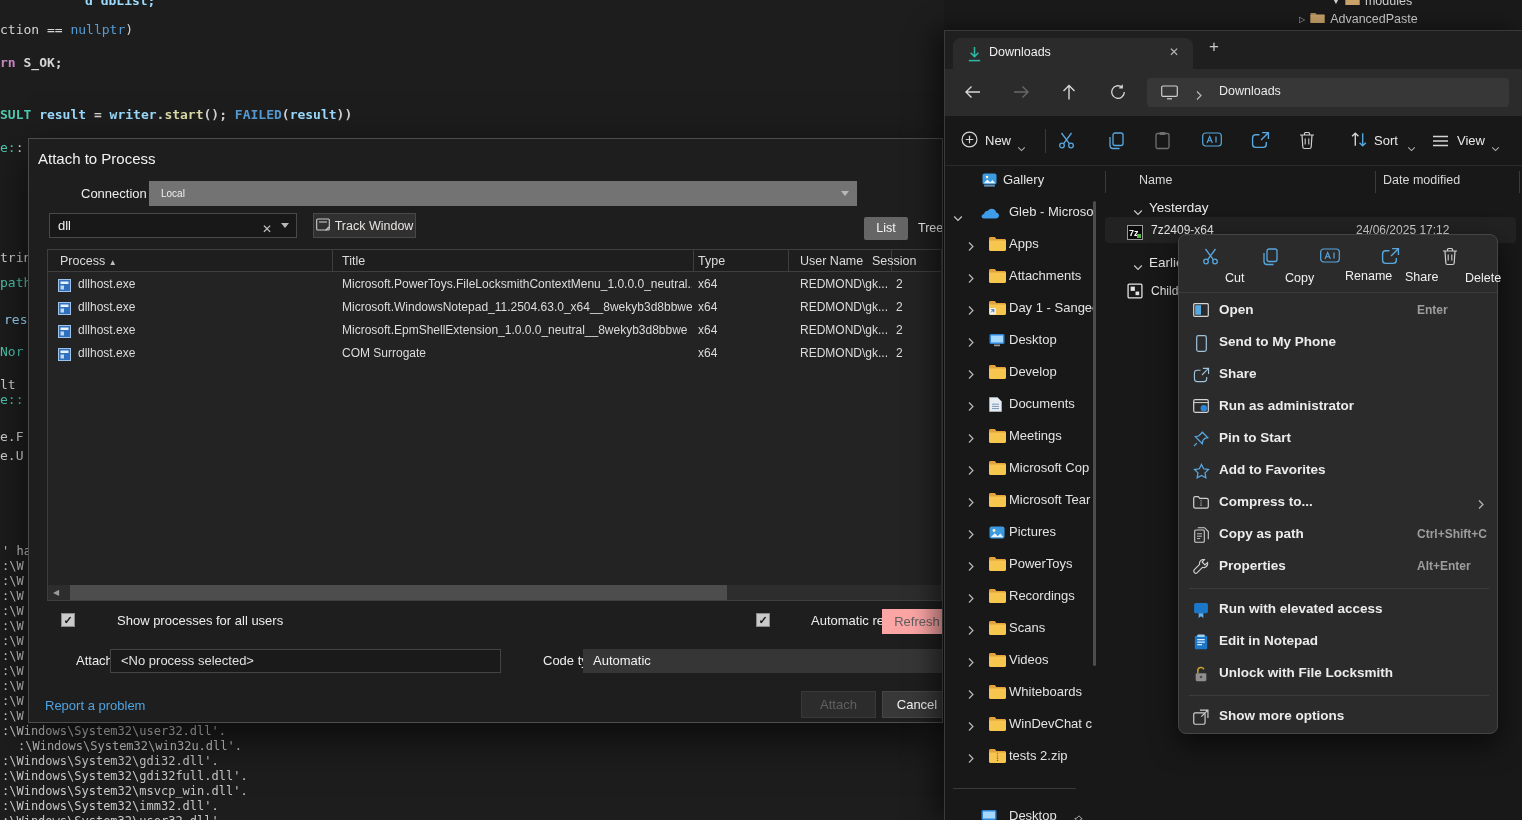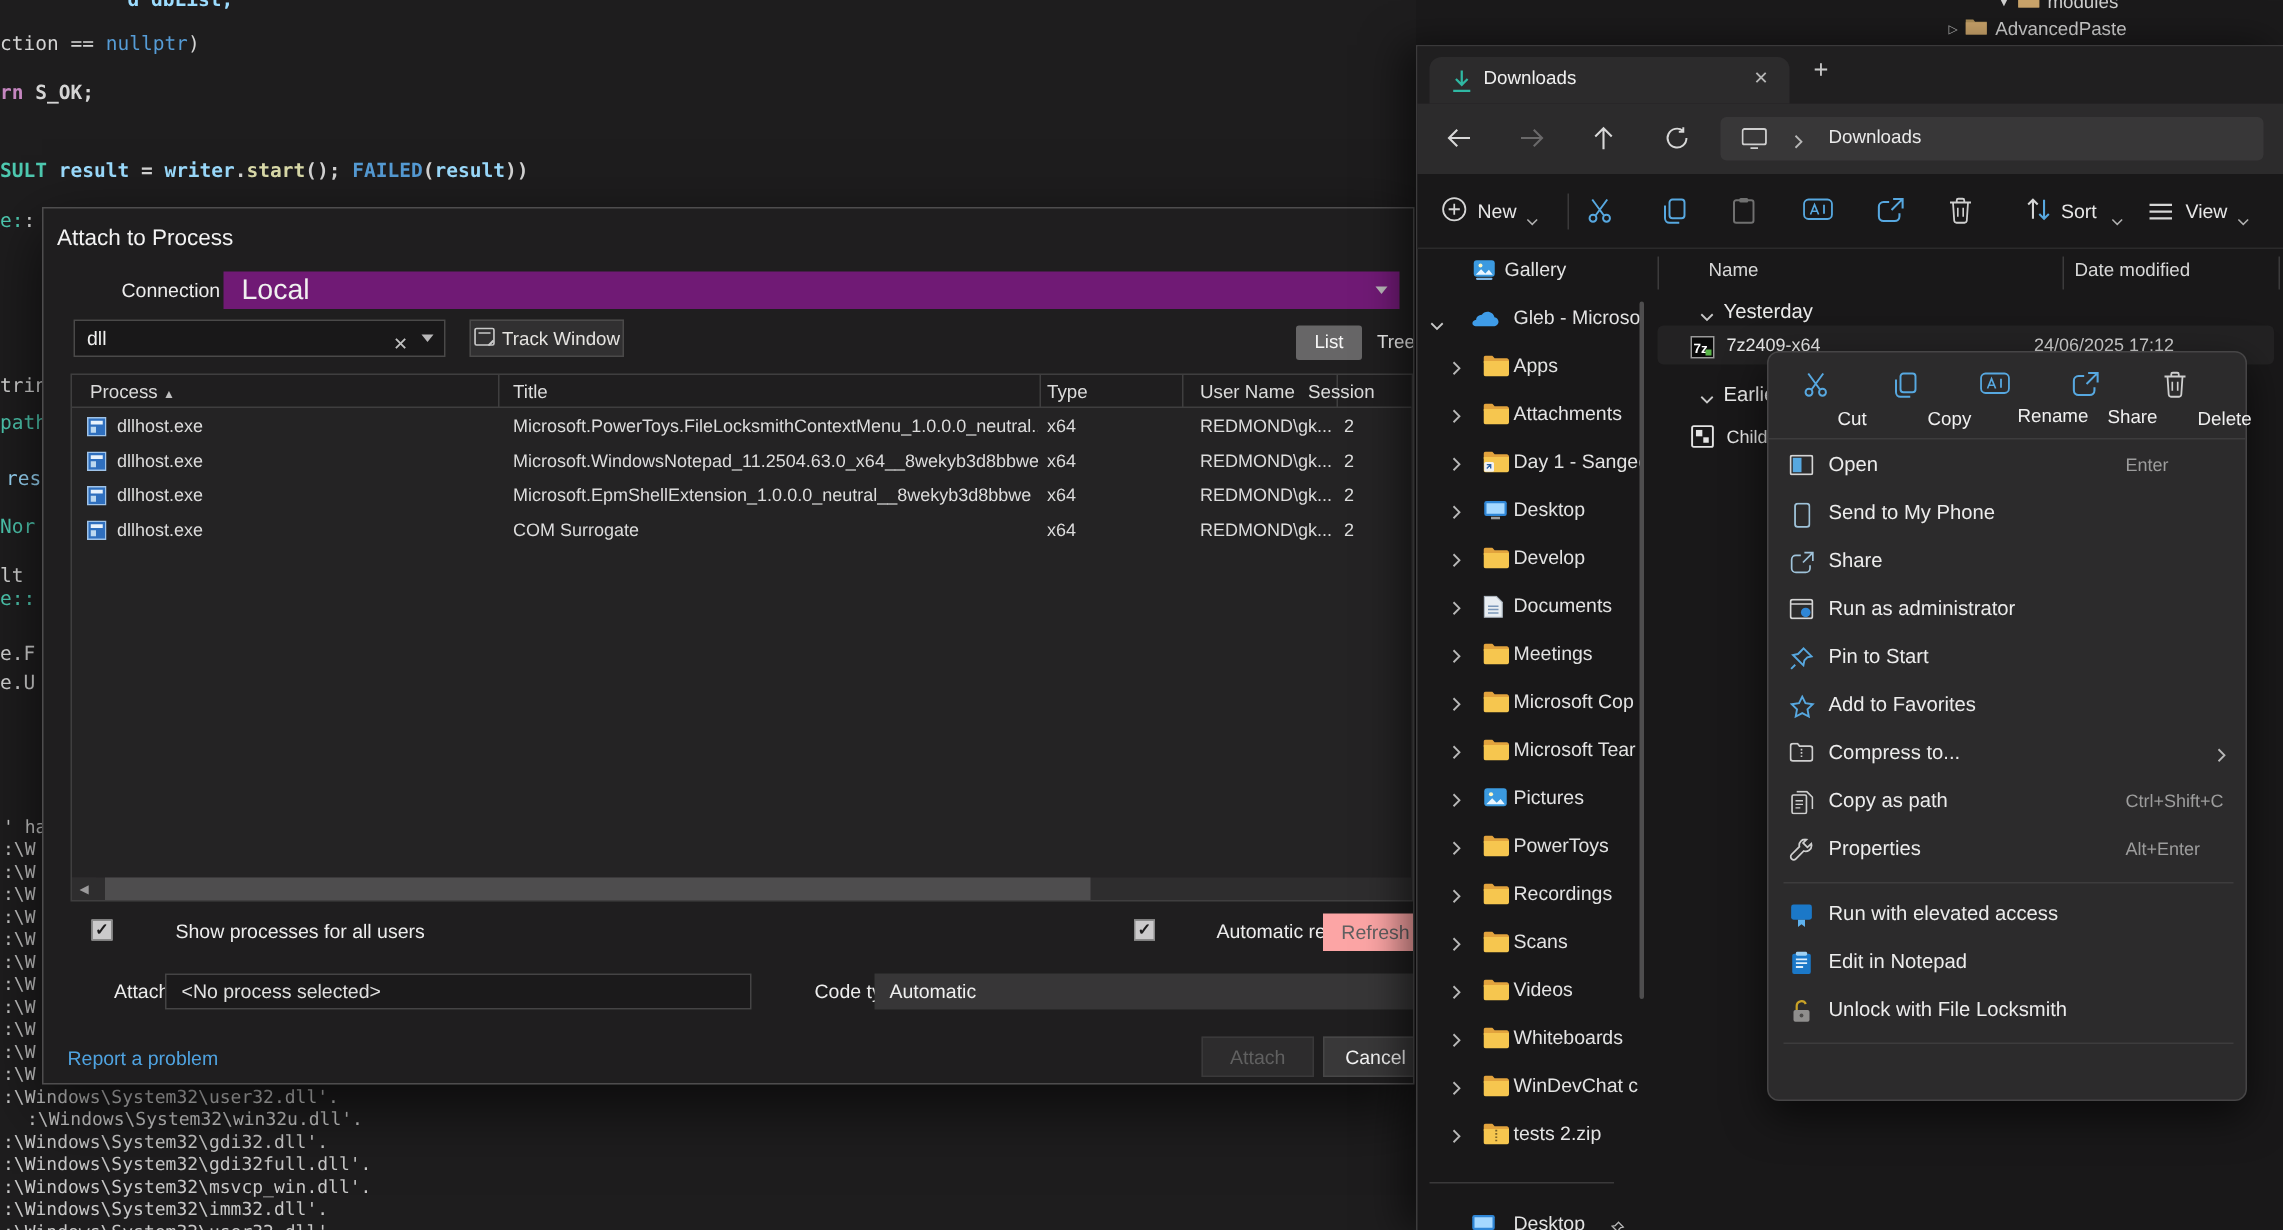--- a/index.html
+++ b/index.html
@@ -5,21 +5,21 @@
   * { margin:0; padding:0; box-sizing:border-box; }
   html,body { width:1522px; height:820px; overflow:hidden; background:#1e1d1e; font-family:"Liberation Sans",sans-serif; }
   #stage { position:relative; width:1522px; height:820px; }
   .code-line { position:absolute; font-family:"DejaVu Sans Mono",monospace; font-size:13px; white-space:pre; }
   .log-line { position:absolute; left:2px; font-family:"DejaVu Sans Mono",monospace; font-size:12px; color:#c8c8c8; white-space:pre; }
 
   
   #dialog { position:absolute; left:28px; top:138px; width:915px; height:585px; background:#1f1e1f; border:1px solid #4e4d4e; box-shadow:0 14px 40px rgba(0,0,0,.65); z-index:3; overflow:hidden; }
   #dialog .lbl { position:absolute; font-size:13px; color:#ededed;margin-left:32px; }
   #dlg-title { position:absolute; left:9px; top:11px; font-size:15px; color:#f2f2f2; }
-  #conn-combo { position:absolute; left:120px; top:42px; width:784px; height:25px; background:#701a75; color:#f0f0f0; font-size:19px; line-height:25px; padding-left:12px; }
+  #conn-combo { position:absolute; left:120px; top:42px; width:708px; height:25px; background:#737373; color:#f0f0f0; font-size:10px; line-height:25px; padding-left:12px; }
   #conn-combo .dd { position:absolute; right:8px; top:10px; }
   #filter-input { position:absolute; left:20px; top:74px; width:248px; height:25px; background:#191819; border:1px solid #4a4949; color:#f0f0f0; font-size:13px; line-height:23px; padding-left:8px; }
   #filter-x { position:absolute; right:24px; top:4px; color:#c0c0c0; font-size:12px; }
   #filter-dd { position:absolute; right:7px; top:9px; }
   #track-btn { position:absolute; left:284px; top:74px; width:103px; height:25px; background:#313031; border:1px solid #4a4949; color:#e6e4e1; font-size:12.5px; display:flex; align-items:center; justify-content:center; gap:5px; }
   #list-btn { position:absolute; left:835px; top:78px; width:44px; height:23px; background:#676667; border-radius:2px; color:#f7f7f7; font-size:12.5px; text-align:center; line-height:23px; }
   #tree-btn { position:absolute; left:889px; top:78px; height:23px; color:#ececec; font-size:12.5px; line-height:23px; }
   #proc-table { position:absolute; left:18px; top:110px; width:895px; height:352px; background:#242324; border:1px solid #3f3e3f; }
   #proc-header { position:absolute; left:0; top:0; width:100%; height:22px; background:#1f1e1f; border-bottom:1px solid #3f3e3f; }
   .hcell { position:absolute; top:0; height:22px; line-height:22px; font-size:12.5px; color:#dcdcdc; border-right:1px solid #3f3e3f; overflow:hidden; }
@@ -79,21 +79,21 @@
   #sevenzip-icon { display:inline-block; width:16px; height:15px; background:#0a0a0a; border:1px solid #9a9a9a; color:#fff; font-size:9px; font-weight:bold; text-align:left; padding-left:1px; line-height:14px; position:relative; }
   #sevenzip-icon::after { content:""; position:absolute; right:1px; bottom:1px; width:4px; height:4px; background:#58b447; }
 
   
   #ctx { position:absolute; left:1178px; top:234px; width:320px; height:500px; background:#2c2b2c; border:1px solid #464546; border-radius:8px; box-shadow:0 10px 28px rgba(0,0,0,.6); z-index:6; }
   #ctx-quick { position:absolute; left:0; top:0; width:100%; height:57px; }
   .qa { position:absolute; top:10px; width:60px; text-align:center; }
   .qa .qic { display:inline-block; height:20px; margin-top:2px; }
   .qa .qlbl { display:block; margin-top:1px; font-size:12.5px; color:#f0f0f0;padding-left:45px; }
   #ctx-items { position:absolute; left:4px; top:60px; width:312px; }
-  .mi { position:relative; height:32px; }
+  .mi { position:relative; height:32px;font-weight:bold; }
   .mi .mic { position:absolute; left:9px; top:8px; width:18px; text-align:center; }
   .mi .mlbl { position:absolute; left:36px; top:7px; font-size:13.5px; color:#ececec; white-space:nowrap; }
   .mi .msc { position:absolute; left:234px; top:8px; font-size:12px; color:#9d9d9d; white-space:nowrap; }
   .mi .msub { position:absolute; left:294px; top:9px; }
   .mdiv { height:1px; background:#3d3c3d; margin:5px 6px; }
   .ctx-topdiv { position:absolute; left:0px; top:57px; width:100%; height:1px; background:#3d3c3d; }
 </style>
 </head>
 <body>
 
@@ -694,16 +694,23 @@
         </div>
         <div class="mi">
           <div class="mic"><svg width="14" height="16" viewBox="0 0 13 15">
               <path d="M3.5 6.8V4.4a3 3 0 0 1 5.7-1.3" fill="none" stroke="#c9a227" stroke-width="1.4"></path>
               <rect x="1.5" y="6.8" width="10" height="7.4" rx="1.2" fill="#8f8e8d"></rect>
               <circle cx="6.5" cy="10.3" r="1.2" fill="#4c4b4a"></circle>
             </svg></div>
           <div class="mlbl">Unlock with File Locksmith</div>
         </div>
         <div class="mdiv"></div>
+        <div class="mi">
+          <div class="mic"><svg width="16" height="16" viewBox="0 0 15 15">
+              <rect x="0.7" y="3.7" width="10.6" height="10.6" rx="1.3" fill="none" stroke="#cfcfcf" stroke-width="1.1"></rect>
+              <path d="M6.5 1h7.5v7.5M14 1L7.8 7.2" fill="none" stroke="#cfcfcf" stroke-width="1.1"></path>
+            </svg></div>
+          <div class="mlbl">Show more options</div>
+        </div>
       </div>
   </div>
 
 </div>
 
 </body></html>

